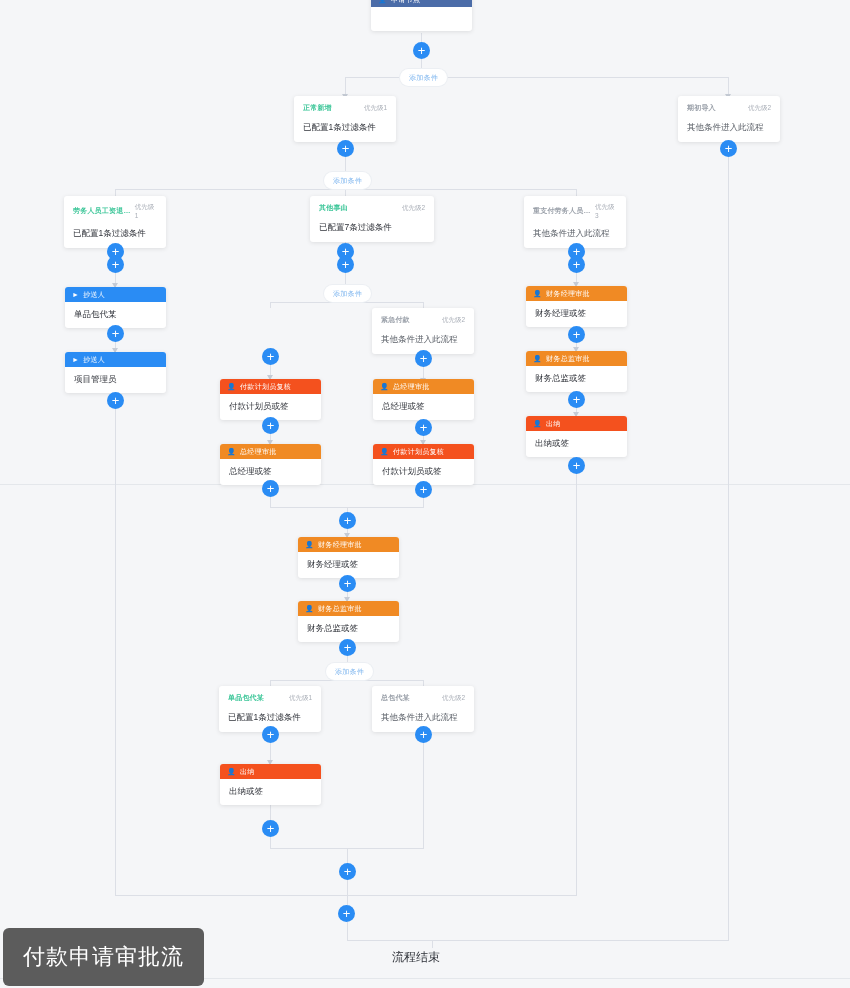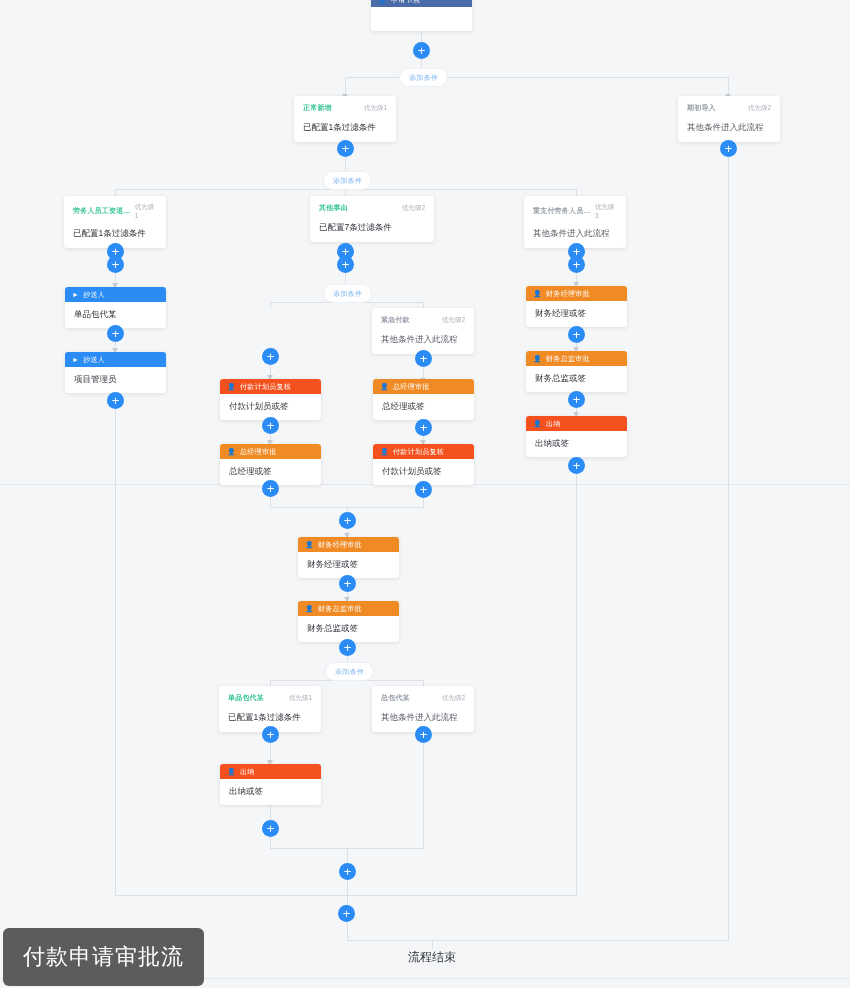--- a/index.html
+++ b/index.html
@@ -378,17 +378,17 @@
   <div class="plus" style="left:568px;top:457px;"></div>
 
   <div class="hline" style="left:115px;top:895px;width:462px;"></div>
   <div class="vline" style="left:347px;top:895px;height:10px;"></div>
   <div class="plus" style="left:338px;top:905px;"></div>
   <div class="vline" style="left:347px;top:922px;height:18px;"></div>
 
   <div class="hline" style="left:347px;top:940px;width:382px;"></div>
   <div class="vline" style="left:432px;top:940px;height:8px;"></div>
 
-  <div class="flow-end" style="left:408px;top:949px;">流程结束</div>
+  <div class="flow-end" style="left:392px;top:949px;">流程结束</div>
 
   <div class="title-badge" style="left:3px;top:928px;">付款申请审批流</div>
 
 </div>
 
 </body></html>

